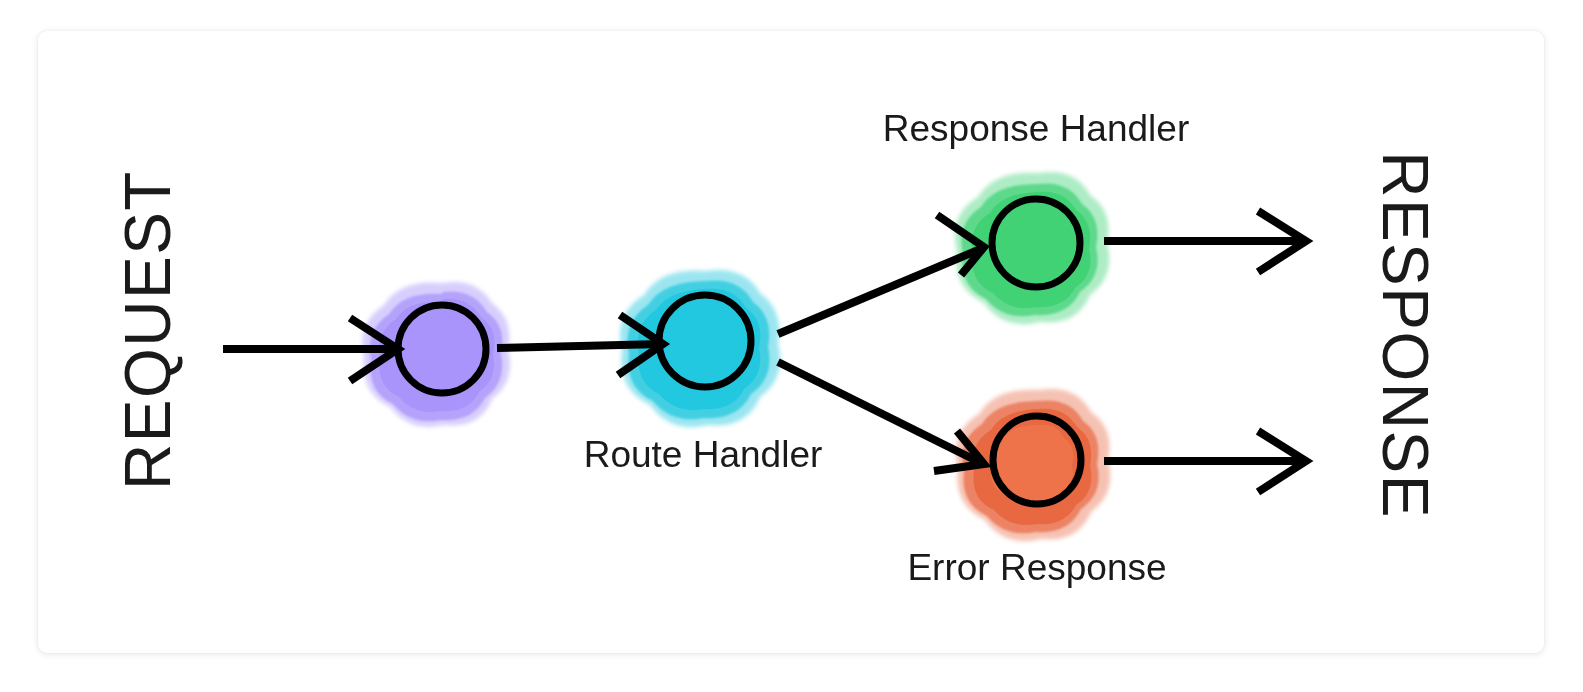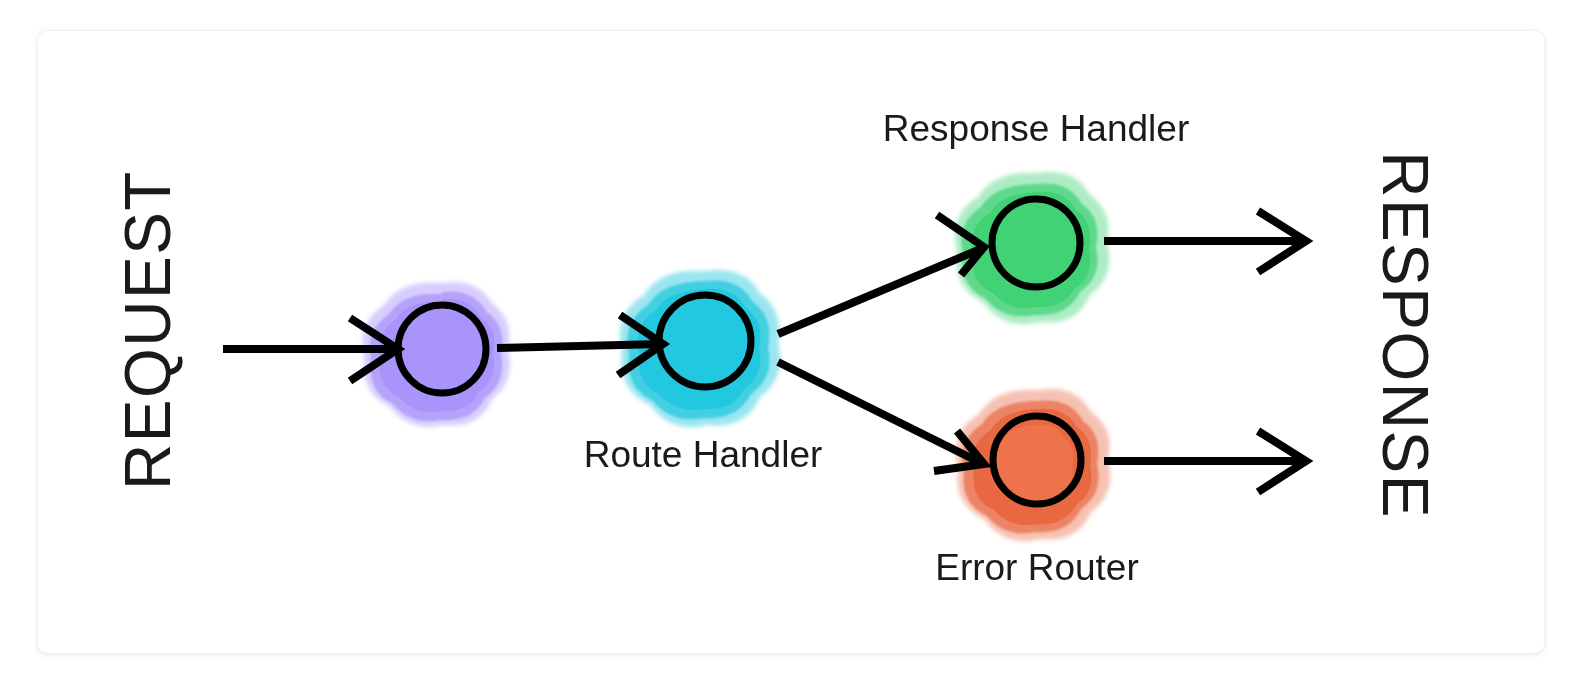--- a/index.html
+++ b/index.html
@@ -162,15 +162,15 @@
 
   <div class="side-label" id="request-label">REQUEST</div>
 
   <div class="side-label" id="response-label">RESPONSE</div>
 
 
   <div class="node-label" style="left:1036px; top:108px;">Response Handler</div>
 
   <div class="node-label" style="left:703px; top:434px;">Route Handler</div>
 
-  <div class="node-label" style="left:1037px; top:547px;">Error Router</div>
+  <div class="node-label" style="left:1037px; top:547px;">Error Response</div>
 
 </div>
 
 </body></html>

